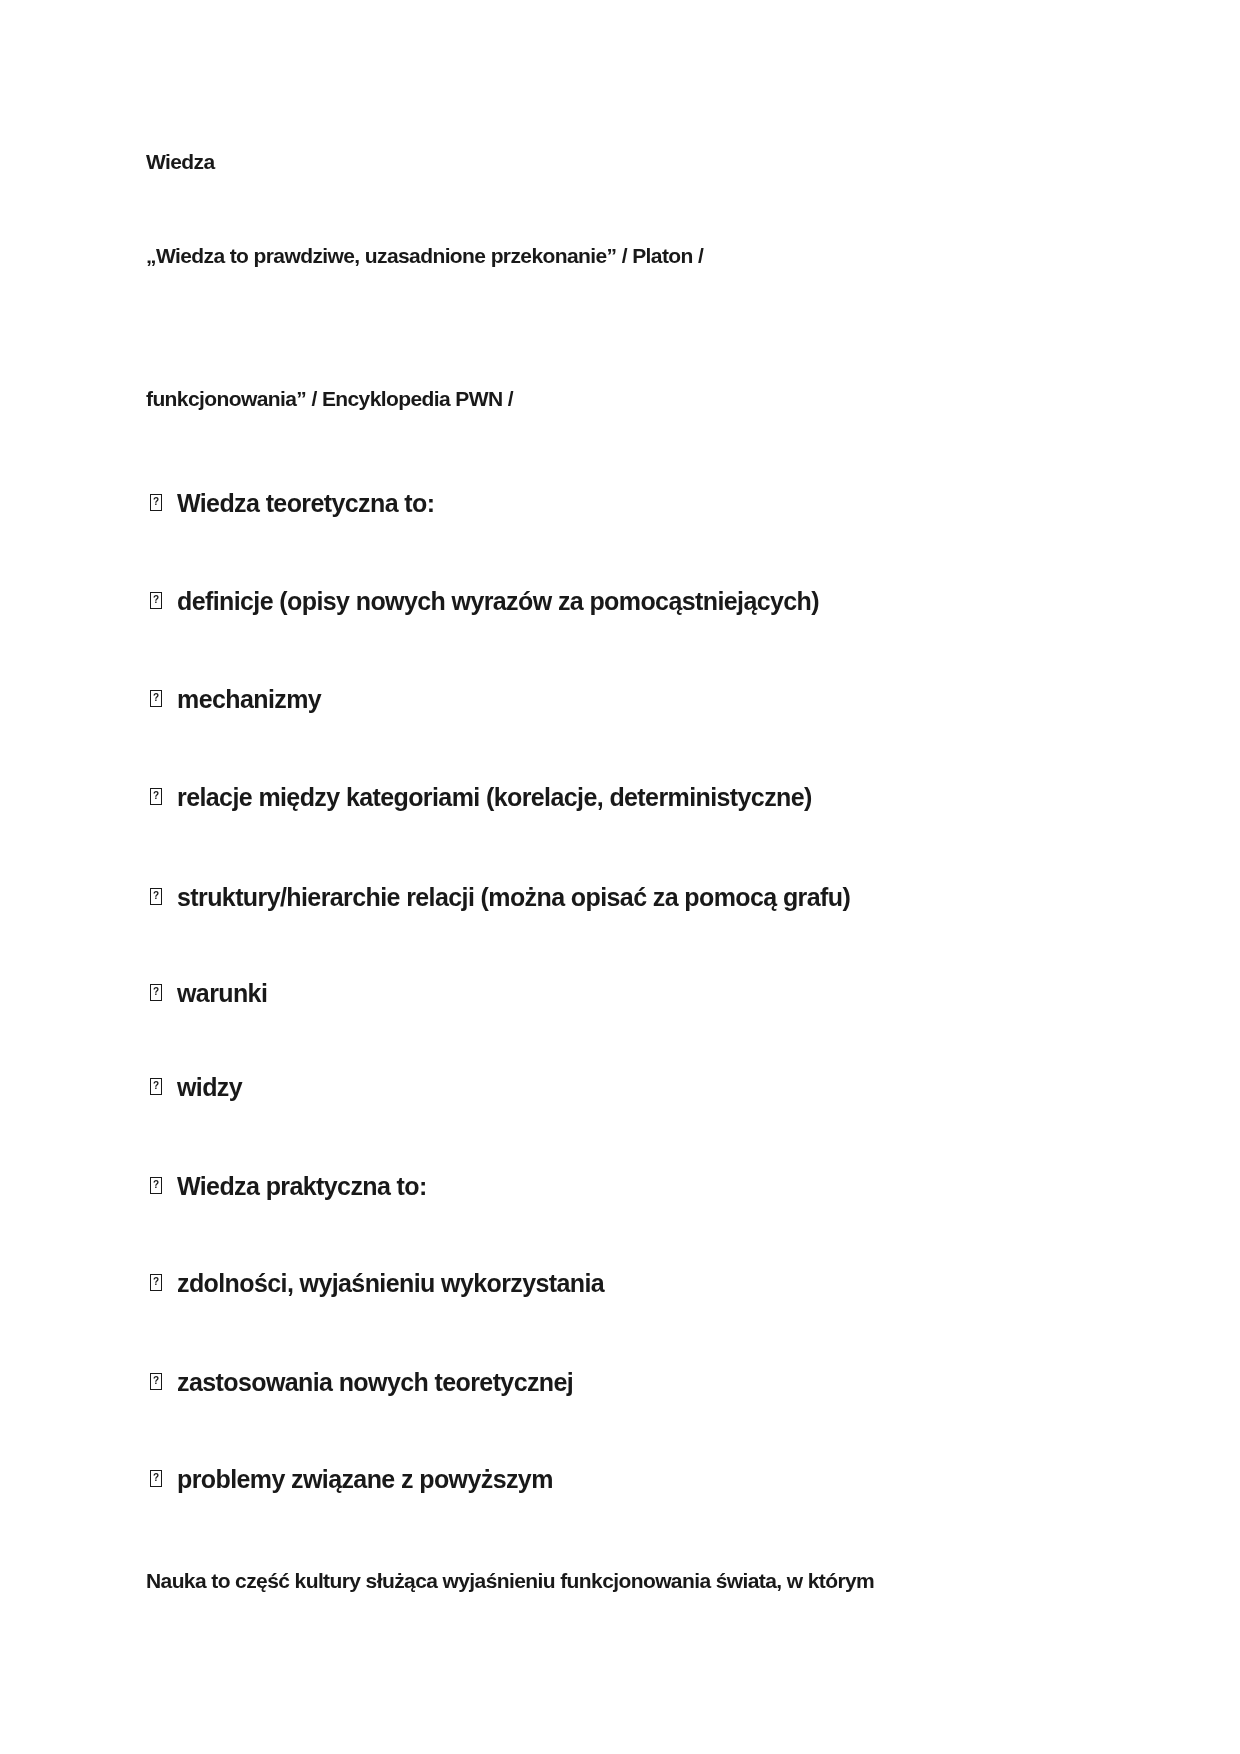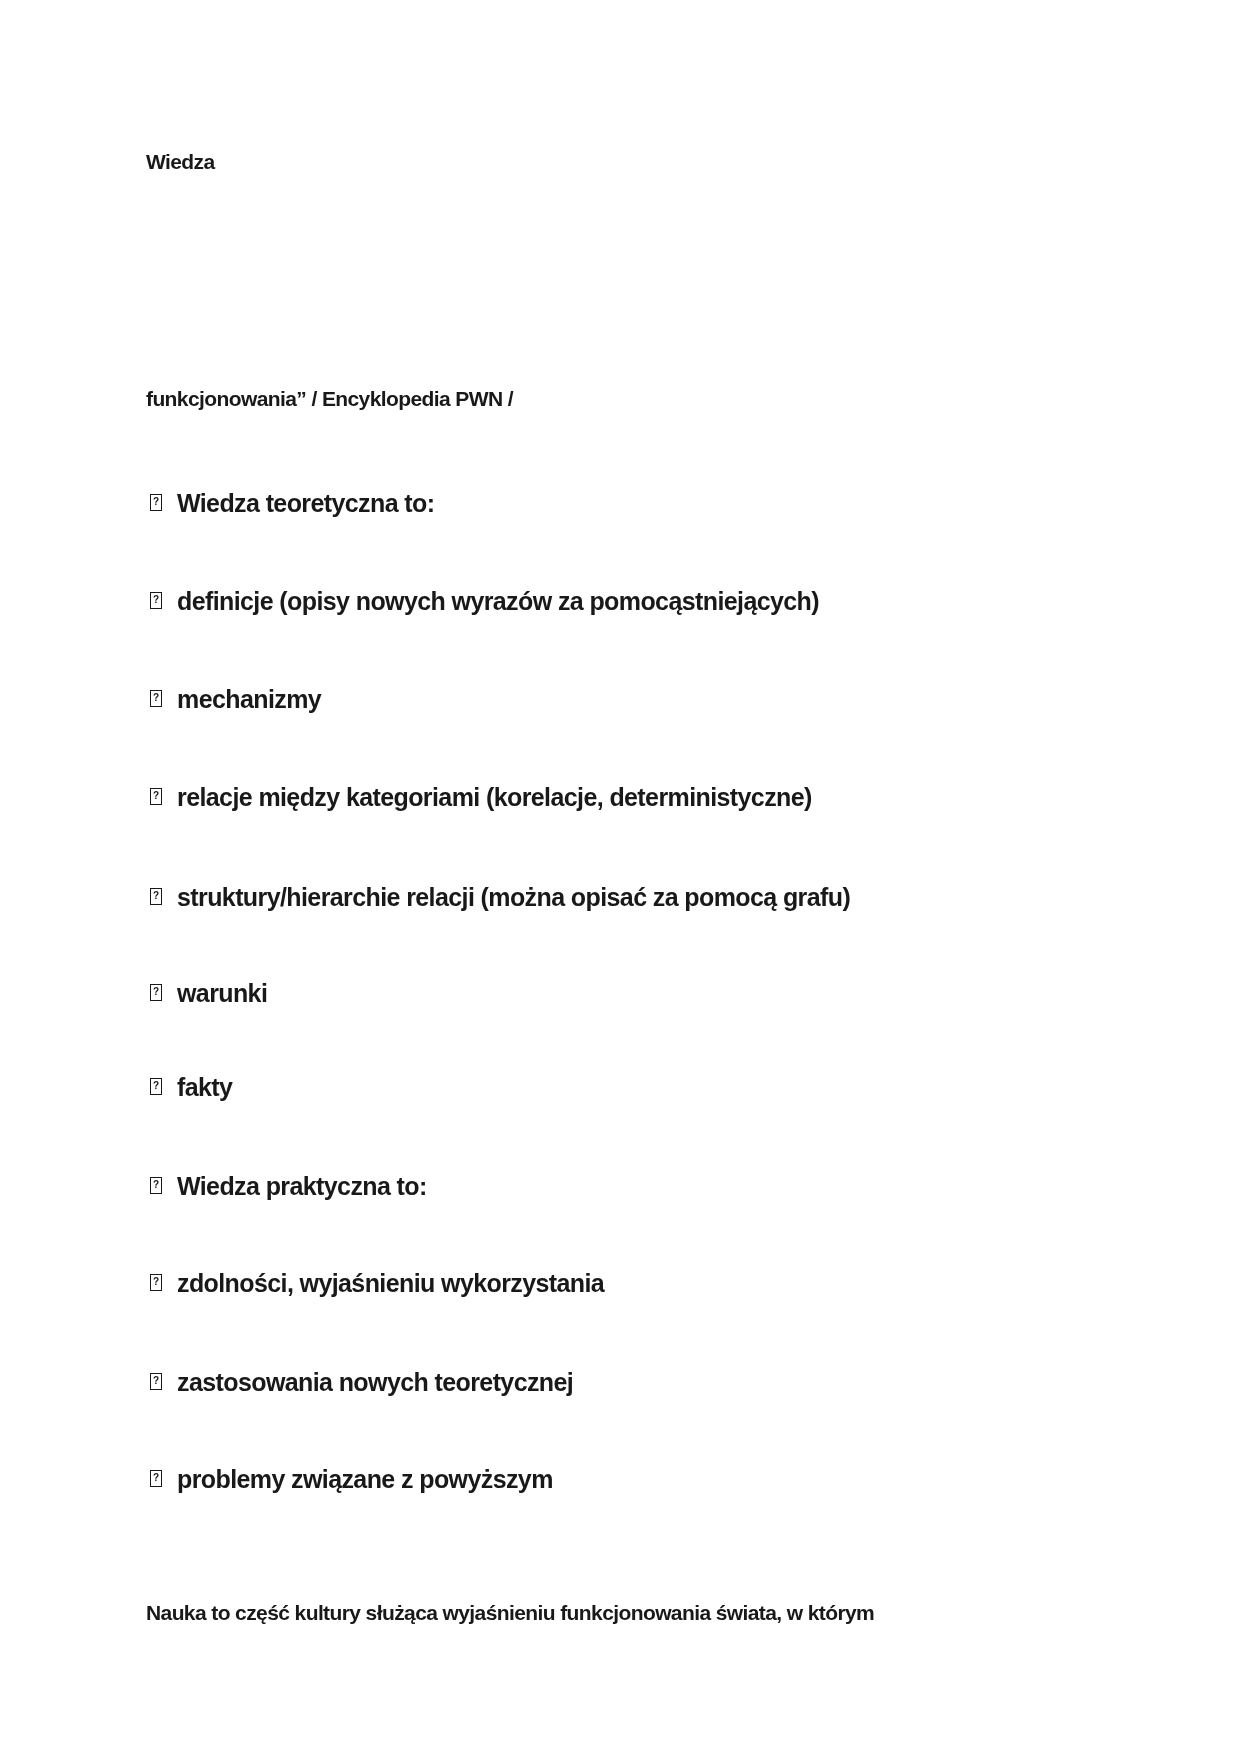--- a/index.html
+++ b/index.html
@@ -52,20 +52,21 @@
     white-space: nowrap;
   }
 </style>
 </head>
 <body>
 
 <div class="page">
 
   <div class="line" style="top:149px">Wiedza</div>
 
+  <div class="line" style="top:243px">„Wiedza to prawdziwe, uzasadnione przekonanie” / Platon /</div>
 
   <div class="line" style="top:386px">funkcjonowania” / Encyklopedia PWN /</div>
 
   <div class="bullet-row" style="top:490px">
     <span class="bullet-box">?</span>
     <span class="bullet-text">Wiedza teoretyczna to:</span>
   </div>
 
   <div class="bullet-row" style="top:588px">
     <span class="bullet-box">?</span>
@@ -87,21 +88,21 @@
     <span class="bullet-text">struktury/hierarchie relacji (można opisać za pomocą grafu)</span>
   </div>
 
   <div class="bullet-row" style="top:980px">
     <span class="bullet-box">?</span>
     <span class="bullet-text">warunki</span>
   </div>
 
   <div class="bullet-row" style="top:1074px">
     <span class="bullet-box">?</span>
-    <span class="bullet-text">fakty</span>
+    <span class="bullet-text">widzy</span>
   </div>
 
   <div class="bullet-row" style="top:1173px">
     <span class="bullet-box">?</span>
     <span class="bullet-text">Wiedza praktyczna to:</span>
   </div>
 
   <div class="bullet-row" style="top:1270px">
     <span class="bullet-box">?</span>
     <span class="bullet-text">zdolności, wyjaśnieniu wykorzystania</span>
@@ -110,15 +111,15 @@
   <div class="bullet-row" style="top:1369px">
     <span class="bullet-box">?</span>
     <span class="bullet-text">zastosowania nowych teoretycznej</span>
   </div>
 
   <div class="bullet-row" style="top:1466px">
     <span class="bullet-box">?</span>
     <span class="bullet-text">problemy związane z powyższym</span>
   </div>
 
-  <div class="line" style="top:1600px">Nauka to część kultury służąca wyjaśnieniu funkcjonowania świata, w którym</div>
+  <div class="line" style="top:1568px">Nauka to część kultury służąca wyjaśnieniu funkcjonowania świata, w którym</div>
 
 </div>
 
 </body></html>

